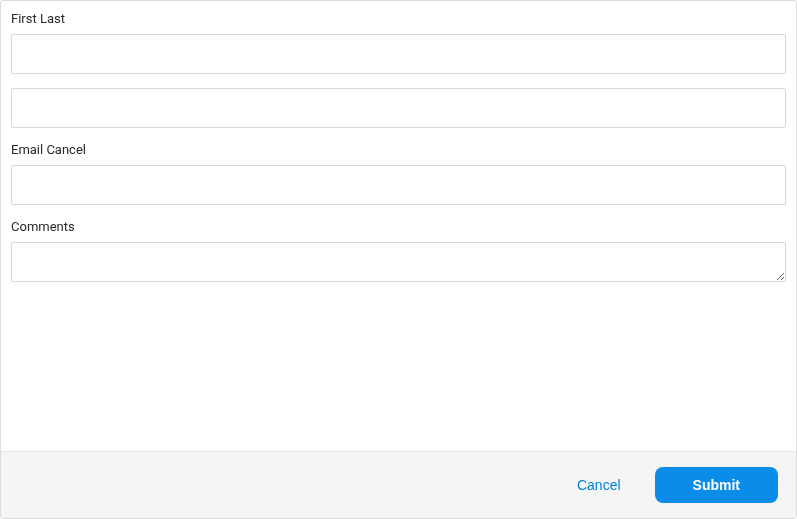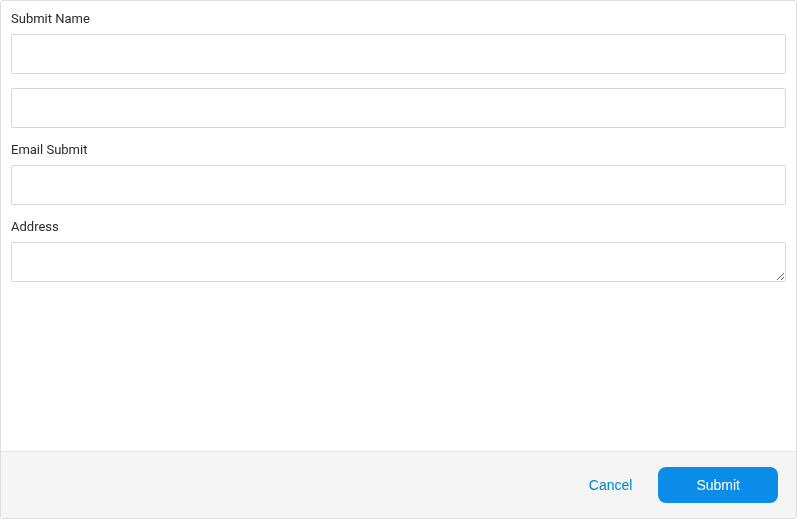--- a/index.html
+++ b/index.html
@@ -60,64 +60,64 @@
       resize: both;
       font-family: inherit;
     }
     .form-footer {
       background: #f5f5f5;
       border-top: 1px solid #e5e5e5;
       padding: 15px 18px;
       display: flex;
       justify-content: flex-end;
       align-items: center;
-      gap: 22px;
+      gap: 30px;
     }
     .btn-cancel {
       background: transparent;
       border: none;
       color: #0084d6;
       font-size: 14px;
       cursor: pointer;
       padding: 8px 4px;
     }
     .btn-submit {
       background: #0c8ce9;
       border: none;
       color: #fff;
       font-size: 14px;
-      font-weight: 400;
+      font-weight: 700;
       cursor: pointer;
       padding: 10px 38px;
       border-radius: 8px;
     }
   </style>
 </head>
 <body>
 
 <div class="form-container">
   <div class="form-body">
 
     <div class="form-group">
-      <label class="form-label">Submit Name</label>
+      <label class="form-label">First Last</label>
       <input type="text" class="form-input" value="" style="">
     </div>
 
 
     <div class="form-group">
       <input type="text" class="form-input" value="" style="">
     </div>
 
     <div class="form-group">
-      <label class="form-label">Email Submit</label>
+      <label class="form-label">Email Cancel</label>
       <input type="text" class="form-input" value="" style="">
     </div>
 
     <div class="form-group">
-      <label class="form-label">Address</label>
+      <label class="form-label">Comments</label>
       <textarea class="form-textarea" value="" style=""></textarea>
     </div>
 
   </div>
 
   <div class="form-footer">
     <button class="btn-cancel">Cancel</button>
     <button class="btn-submit">Submit</button>
   </div>
 </div>

